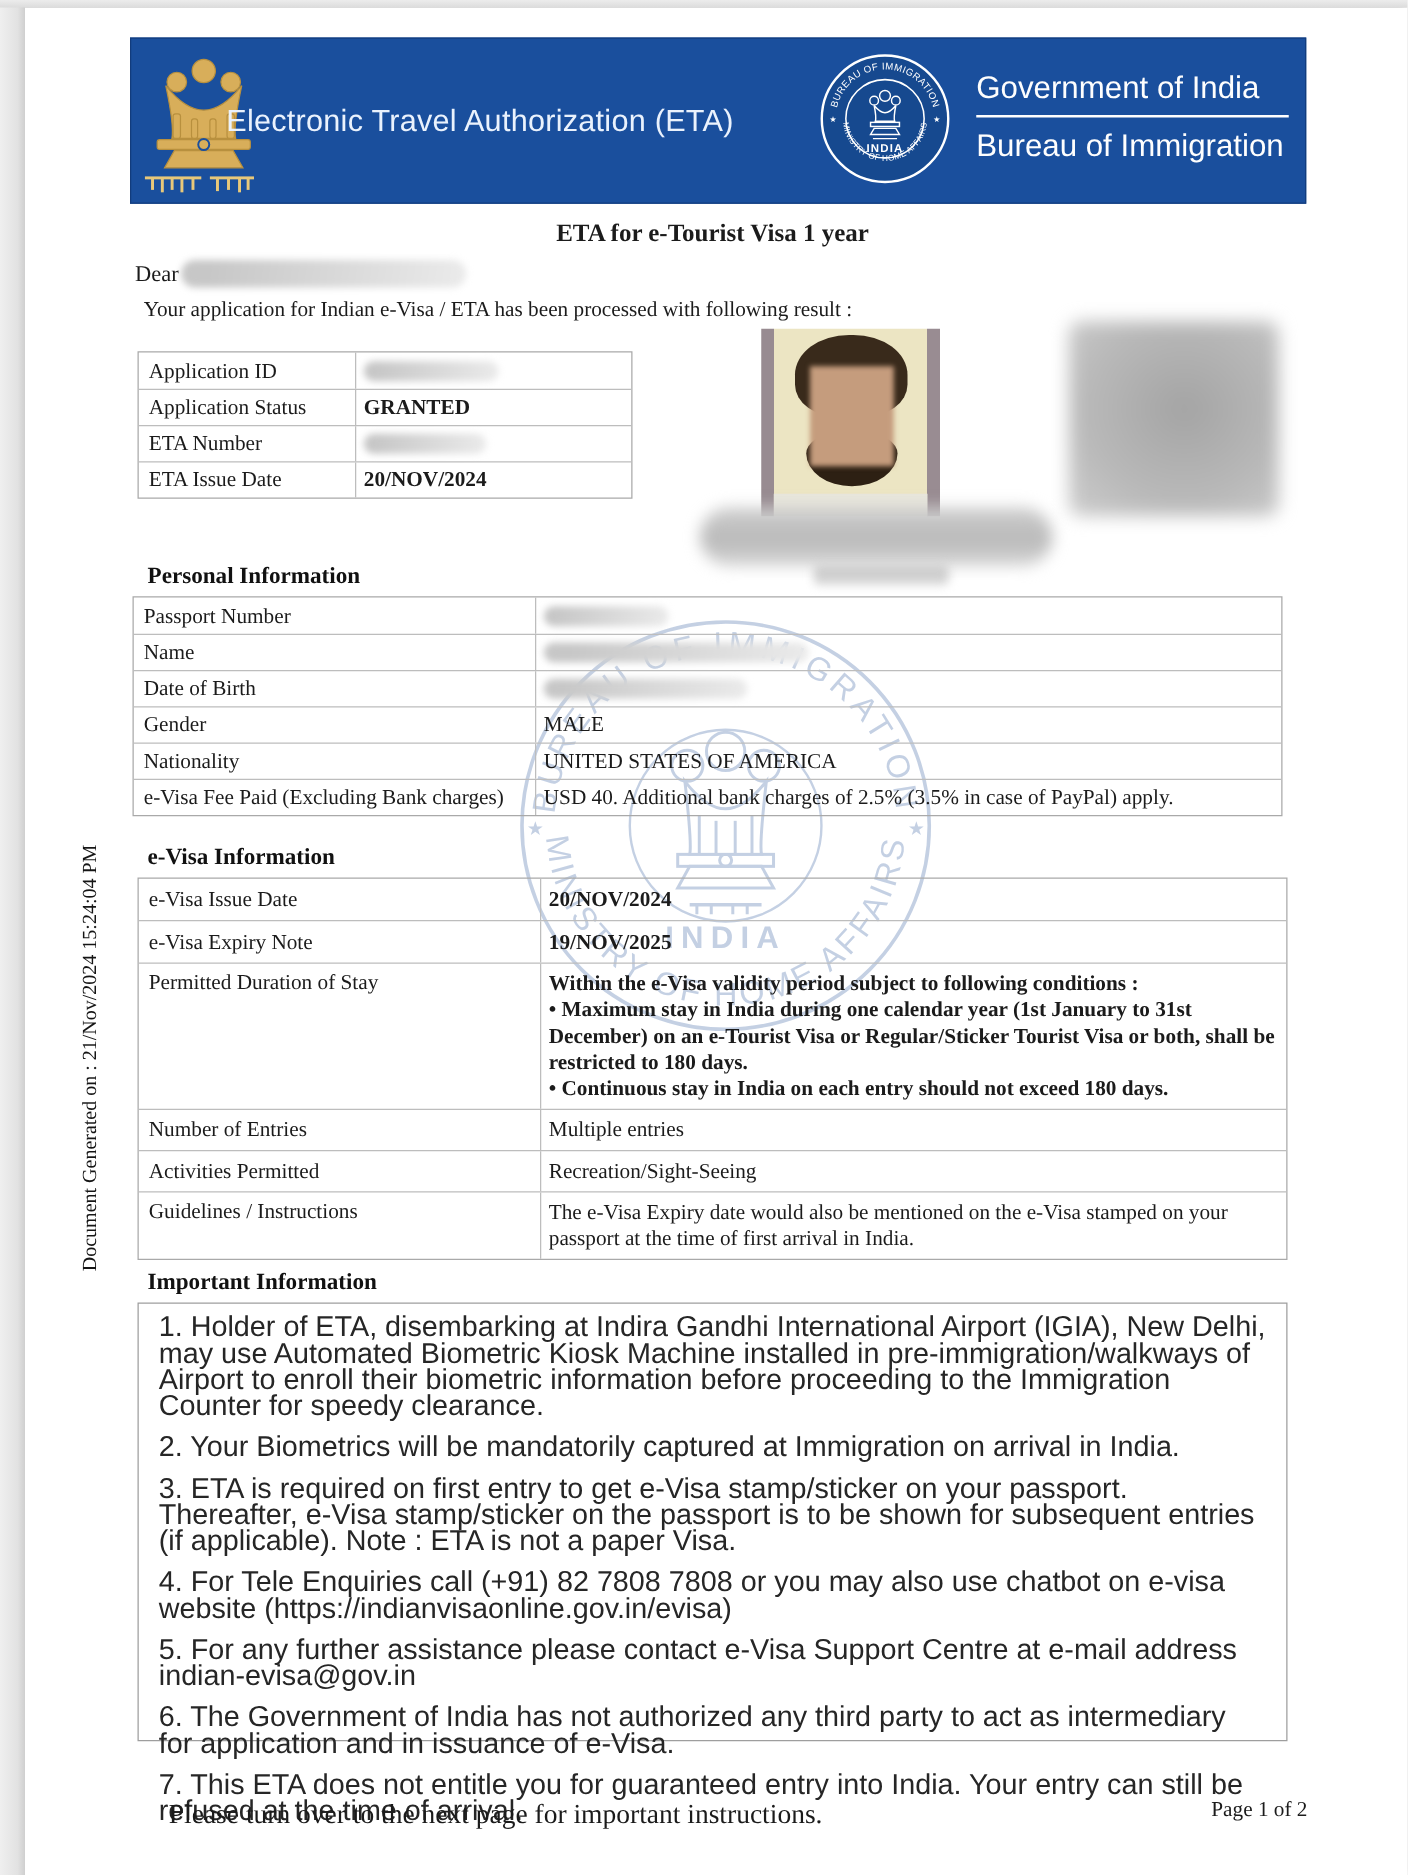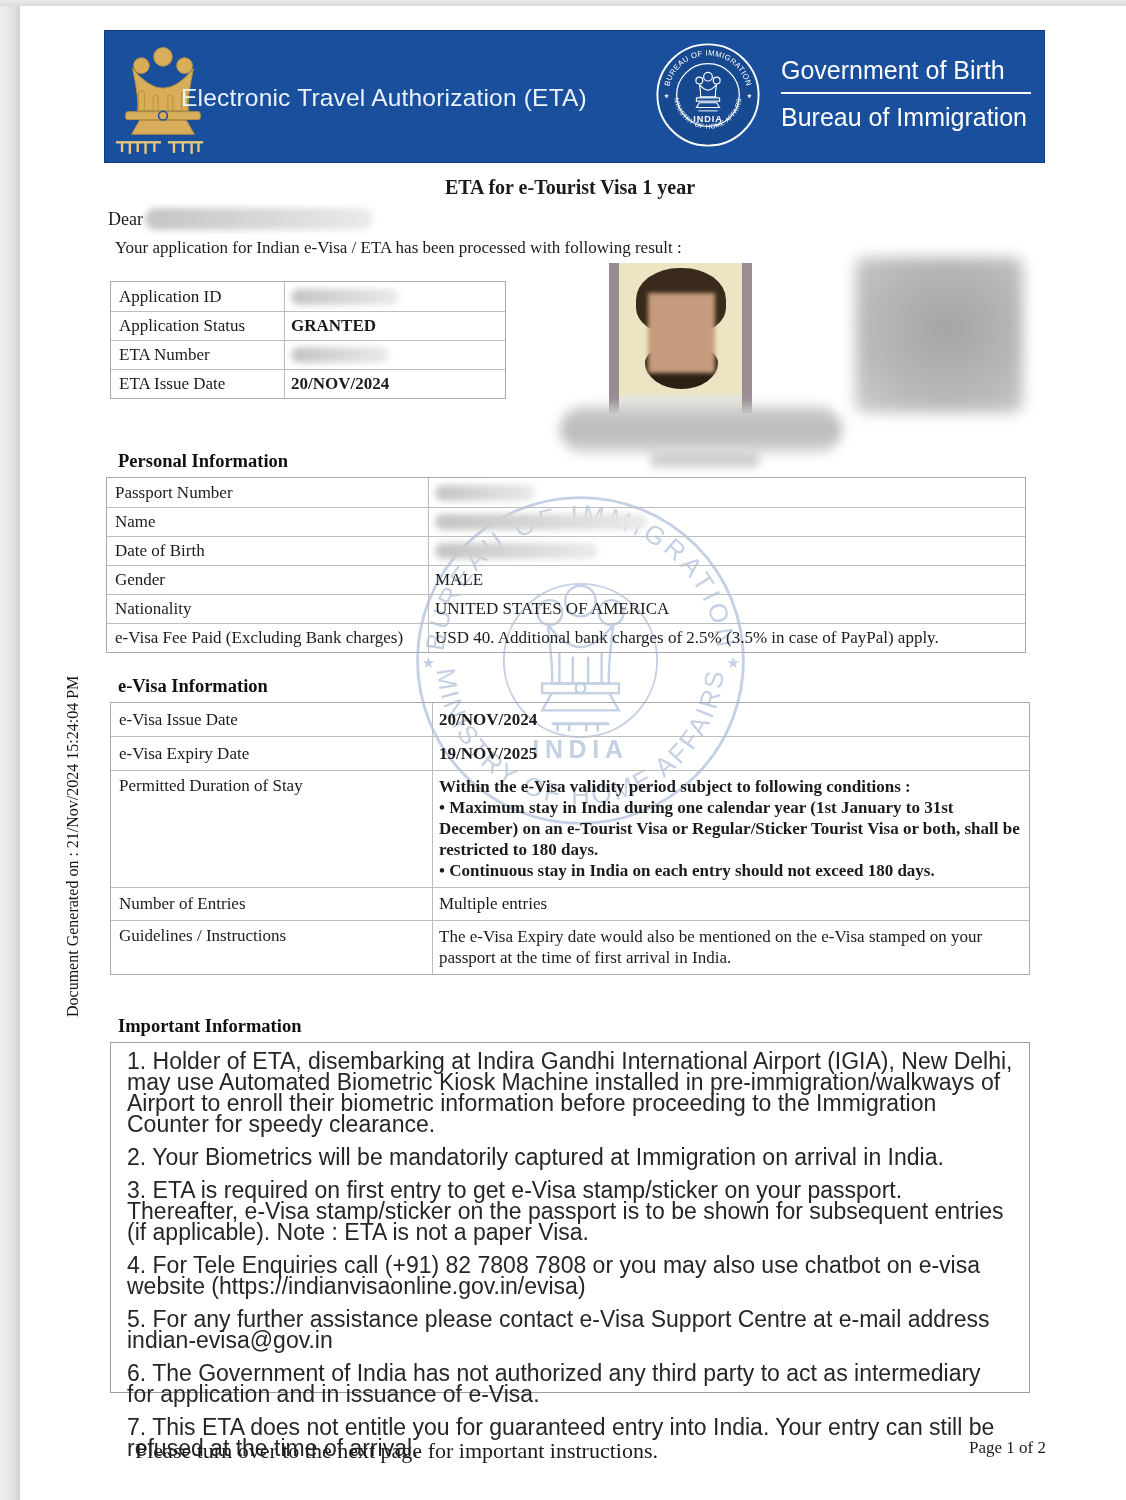--- a/index.html
+++ b/index.html
@@ -190,21 +190,21 @@
         <circle cx="64" cy="40" r="3.6"></circle>
         <path d="M46,44 Q48,54 47,57 L63,57 Q62,54 64,44 Q59,50 55,50 Q51,50 46,44 Z"></path>
         <rect x="43" y="58" width="24" height="3.4"></rect>
         <path d="M46,63 L64,63 L67,68 L43,68 Z"></path>
       </g>
       <line x1="45" y1="71.5" x2="65" y2="71.5" stroke="#ffffff" stroke-width="1"></line>
       <text x="55" y="83" font-family="Liberation Sans, sans-serif" font-weight="bold" font-size="9.5" letter-spacing="1" fill="#ffffff" text-anchor="middle">INDIA</text>
     </svg>
 
     <div class="gov-block">
-      <div class="l1">Government of Birth</div>
+      <div class="l1">Government of India</div>
       <hr>
       <div class="l2">Bureau of Immigration</div>
     </div>
   </div>
 
   <div class="doc-title">ETA for e-Tourist Visa 1 year</div>
   <div class="dear">Dear</div>
   <span class="redact" style="position:absolute;left:145px;top:208px;width:228px;height:22px;"></span>
   <div class="intro">Your application for Indian e-Visa / ETA has been processed with following result :</div>
 
@@ -275,34 +275,38 @@
     </div>
   </div>
 
   <div class="sect" style="left:118px;top:676px;">e-Visa Information</div>
   <div class="tbl" style="left:110px;top:702px;width:920px;">
     <div class="trow" style="height:33px;">
       <div class="tlabel" style="width:322px;">e-Visa Issue Date</div>
       <div class="tvalue bold">20/NOV/2024</div>
     </div>
     <div class="trow" style="height:34px;">
-      <div class="tlabel" style="width:322px;">e-Visa Expiry Date</div>
+      <div class="tlabel" style="width:322px;">e-Visa Expiry Note</div>
       <div class="tvalue bold">19/NOV/2025</div>
     </div>
     <div class="trow">
       <div class="tlabel top-align pt" style="width:322px;">Permitted Duration of Stay</div>
       <div class="tvalue bold stack">
         <div>Within the e-Visa validity period subject to following conditions :</div>
         <div>• Maximum stay in India during one calendar year (1st January to 31st December) on an e-Tourist Visa or Regular/Sticker Tourist Visa or both, shall be restricted to 180 days.</div>
         <div>• Continuous stay in India on each entry should not exceed 180 days.</div>
       </div>
     </div>
     <div class="trow" style="height:33px;">
       <div class="tlabel" style="width:322px;">Number of Entries</div>
       <div class="tvalue">Multiple entries</div>
+    </div>
+    <div class="trow" style="height:33px;">
+      <div class="tlabel" style="width:322px;">Activities Permitted</div>
+      <div class="tvalue">Recreation/Sight-Seeing</div>
     </div>
     <div class="trow">
       <div class="tlabel top-align pt" style="width:322px;">Guidelines / Instructions</div>
       <div class="tvalue stack">The e-Visa Expiry date would also be mentioned on the e-Visa stamped on your passport at the time of first arrival in India.</div>
     </div>
   </div>
 
   <div class="sect" style="left:118px;top:1016px;">Important Information</div>
   <div class="info-box">
     <p>1. Holder of ETA, disembarking at Indira Gandhi International Airport (IGIA), New Delhi, may use Automated Biometric Kiosk Machine installed in pre-immigration/walkways of Airport to enroll their biometric information before proceeding to the Immigration Counter for speedy clearance.</p>

